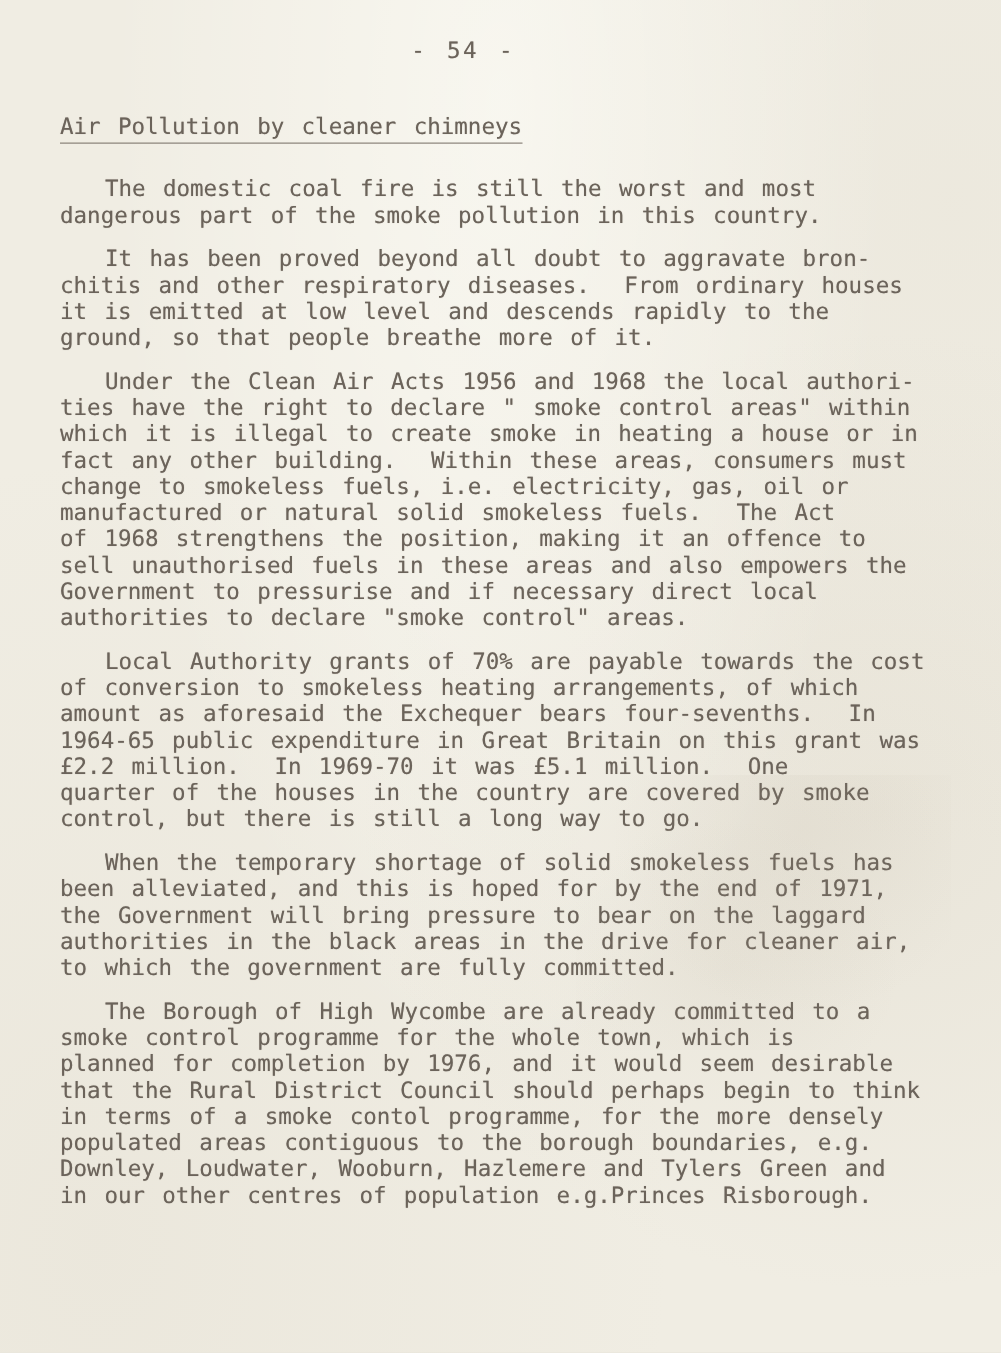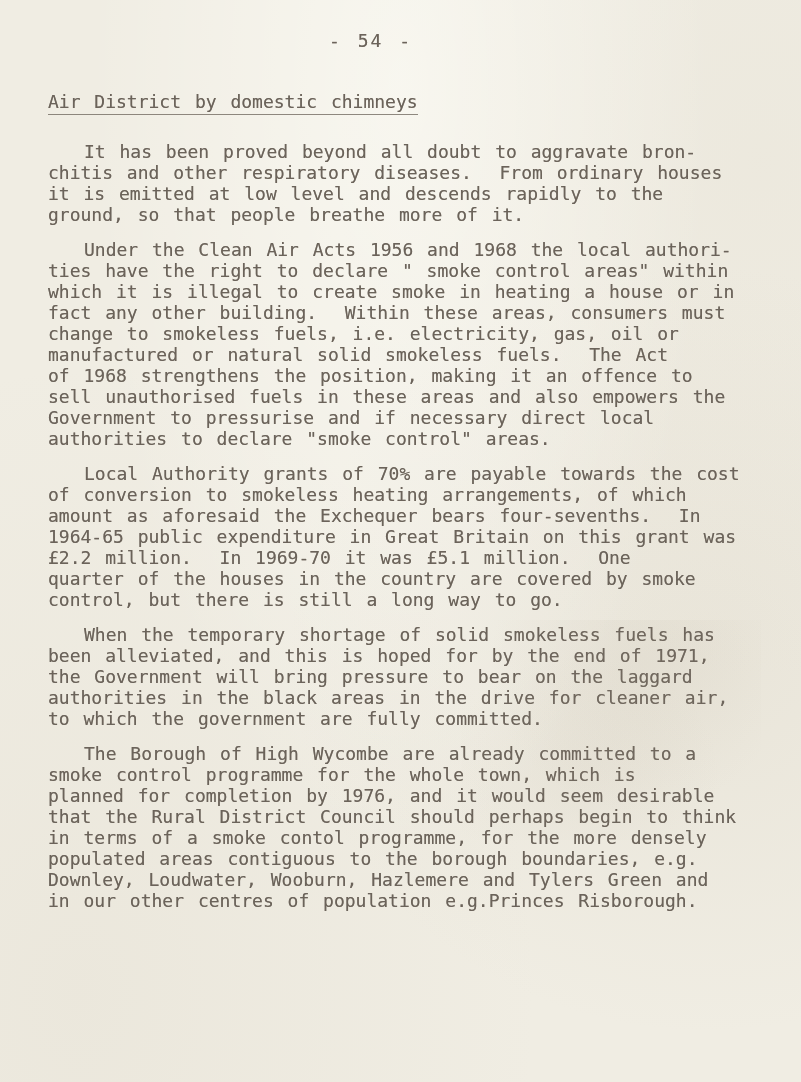--- a/index.html
+++ b/index.html
@@ -61,23 +61,25 @@
   }
 </style>
 </head>
 <body>
 
 <div class="page">
 
   <div class="page-number">- 54 -</div>
 
   <div class="heading">
-    <span>Air District by domestic chimneys</span>
+    <span>Air Pollution by cleaner chimneys</span>
   </div>
 
+  <div class="para">The domestic coal fire is still the worst and most
+dangerous part of the smoke pollution in this country.</div>
 
   <div class="para">It has been proved beyond all doubt to aggravate bron-
 chitis and other respiratory diseases.  From ordinary houses
 it is emitted at low level and descends rapidly to the
 ground, so that people breathe more of it.</div>
 
   <div class="para">Under the Clean Air Acts 1956 and 1968 the local authori-
 ties have the right to declare " smoke control areas" within
 which it is illegal to create smoke in heating a house or in
 fact any other building.  Within these areas, consumers must

